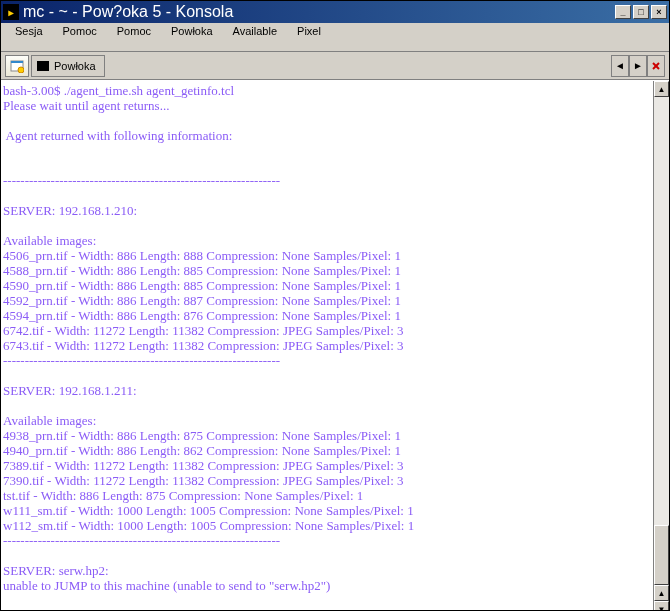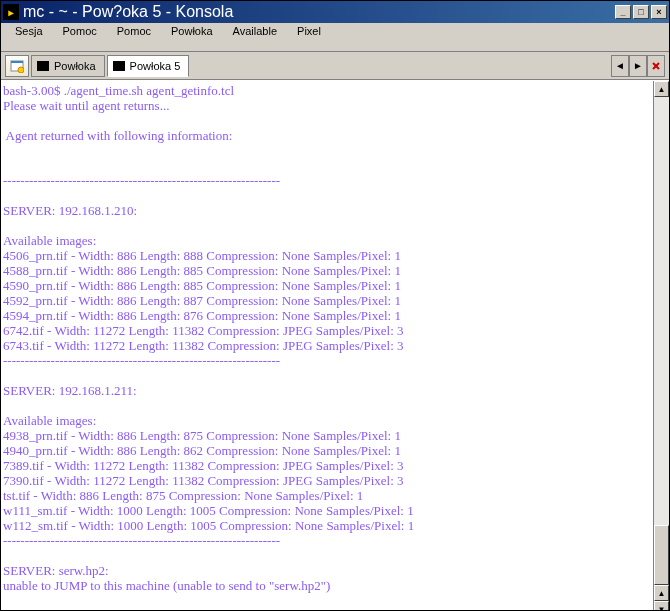--- a/index.html
+++ b/index.html
@@ -167,28 +167,20 @@
     </svg>
   </div>
   <div class="tab">
     <span class="tab-icon black">
         <svg viewBox="0 0 14 14">
           <rect x="1" y="2" width="12" height="10"></rect>
         </svg>
       </span>
     <span>Powłoka</span>
   </div>
-  <div class="tab active">
-    <span class="tab-icon black">
-        <svg viewBox="0 0 14 14">
-          <rect x="1" y="2" width="12" height="10"></rect>
-        </svg>
-      </span>
-    <span>Powłoka 5</span>
-  </div>
   <div class="nav-btns">
     <div class="nav-btn">◄</div>
     <div class="nav-btn">►</div>
     <div class="nav-btn">
         <svg width="10" height="10" viewBox="0 0 10 10">
           <line x1="2" y1="2" x2="8" y2="8" stroke="#c00" stroke-width="2"></line>
           <line x1="8" y1="2" x2="2" y2="8" stroke="#c00" stroke-width="2"></line>
         </svg>
       </div>
   </div>

